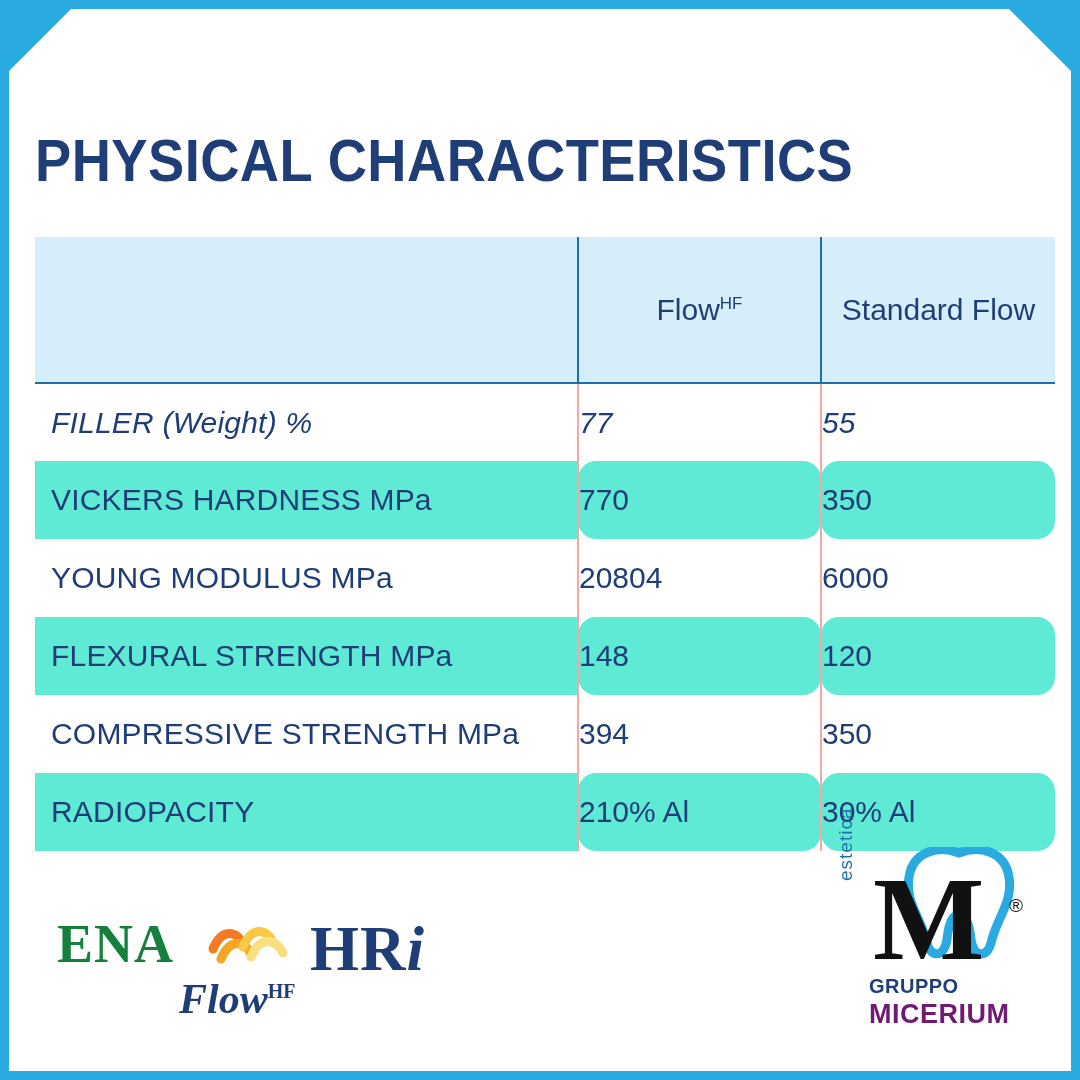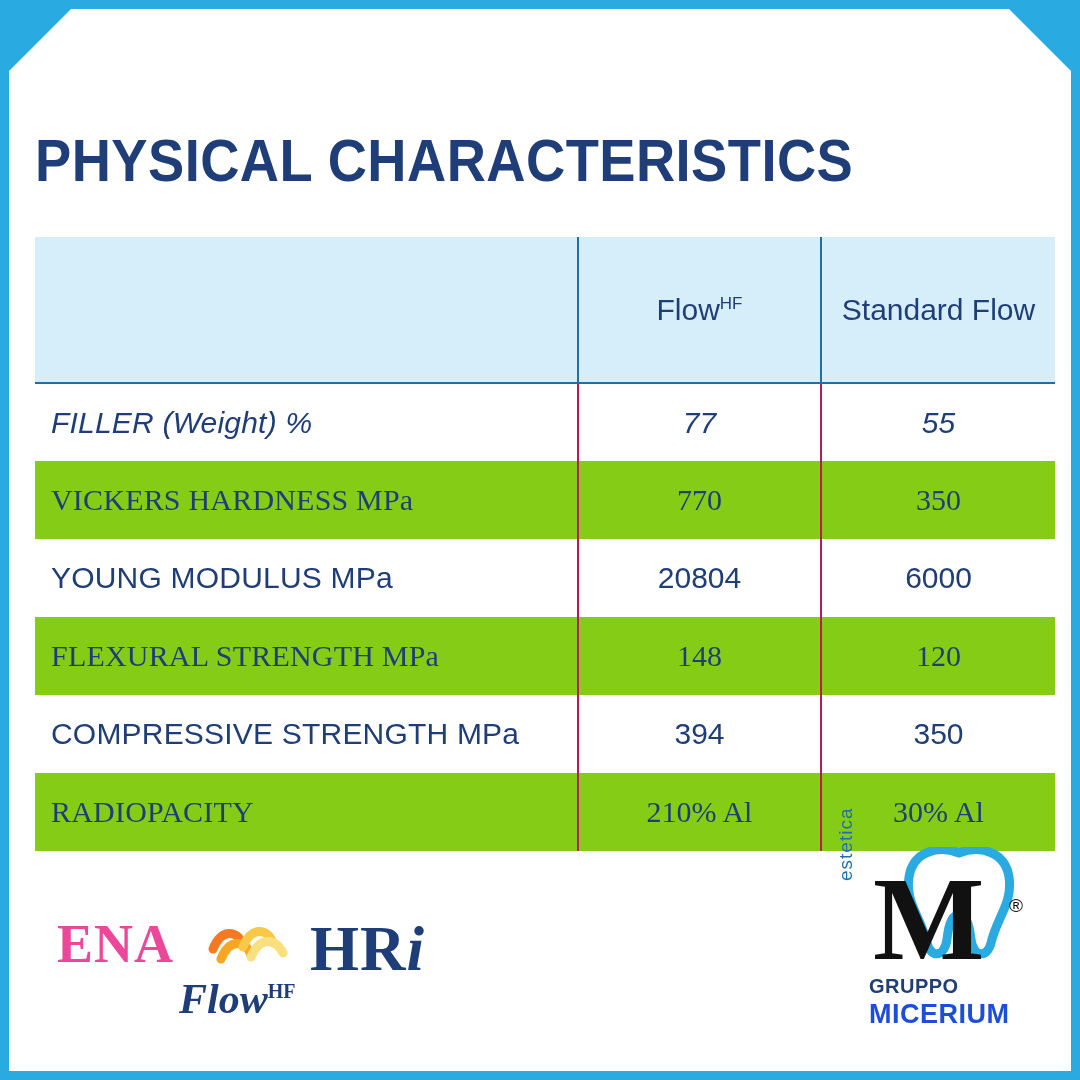--- a/index.html
+++ b/index.html
@@ -79,39 +79,40 @@
   .data-row td {
     height: 78px;
     font-size: 30px;
   }
   .data-row td.label {
     text-align: left;
     padding-left: 16px;
     letter-spacing: 0.2px;
   }
   .data-row td.val {
-    text-align: center;
-    border-left: 2px solid #be185d;
+    text-align: left;
+    border-left: 2px solid #fca5a5;
+    border-radius: 18px;
   }
   .data-row.light td { background: #FFFFFF; }
-  .data-row.tint td { background: #84cc16; font-family: Liberation Serif, serif; }
+  .data-row.tint td { background: #5eead4; }
   .data-row.first td { border-top: 2px solid #1F6FA8; font-style: italic; }
 
   
   .ena-logo {
     position: absolute;
     left: 48px; bottom: 48px;
     width: 340px; height: 110px;
   }
   .ena-text {
     position: absolute; left: 0; top: 0;
     font-family: "Liberation Serif", serif;
     font-weight: bold;
     font-size: 54px;
-    color: #ec4899;
+    color: #15803d;
     letter-spacing: 1px;
   }
   .hri-text {
     position: absolute; left: 237px; top: 0;
     font-family: "Liberation Serif", serif;
     font-weight: bold;
     font-size: 63px;
     color: #1F3E78;
     letter-spacing: 1px;
     margin-left: 16px;
@@ -161,21 +162,21 @@
     font-size: 19px; color: #111;
   }
   .mic-gruppo {
     position: absolute; left: 44px; top: 128px;
     font-size: 20px; font-weight: bold; color: #1F3E78;
     letter-spacing: 0.5px;
     text-align: center;
   }
   .mic-micerium {
     position: absolute; left: 44px; top: 152px;
-    font-size: 27px; font-weight: bold; color: #1d4ed8;
+    font-size: 27px; font-weight: bold; color: #701a75;
     letter-spacing: 0.5px;
   }
 </style>
 </head>
 <body>
 
 <div id="page">
 
   <div class="corner-tl"></div>
   <div class="corner-tr"></div>

